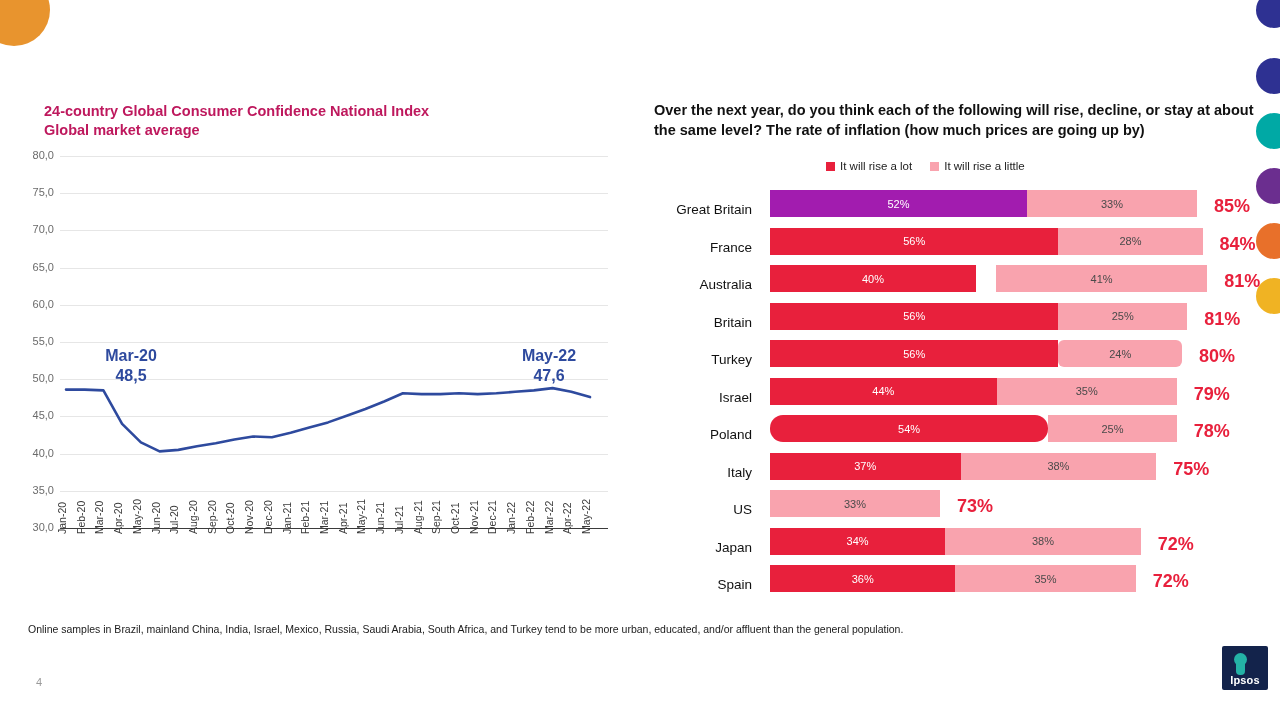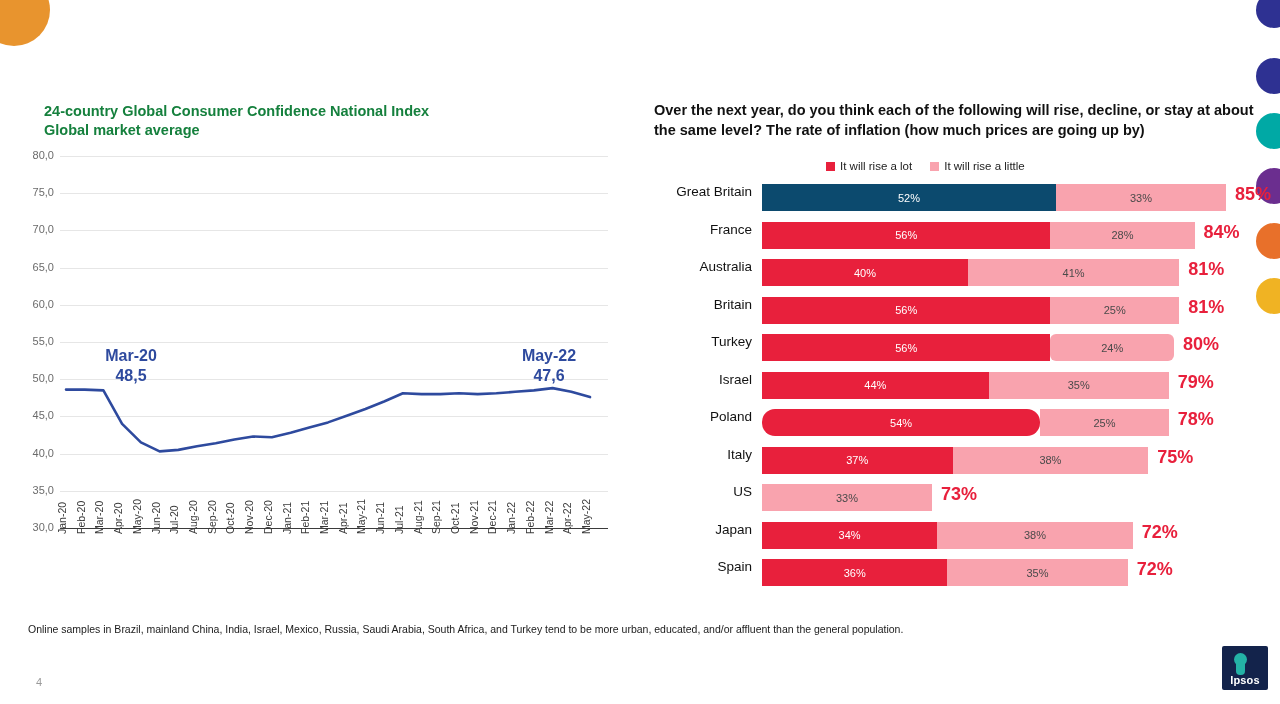--- a/index.html
+++ b/index.html
@@ -13,21 +13,21 @@
   .corner-circle{
     position:absolute;left:-22px;top:-26px;width:72px;height:72px;border-radius:50%;
     background:#E8942E;
   }
   .dot-column{position:absolute;right:0;top:0;width:22px;}
   .dot{position:absolute;right:-12px;width:36px;height:36px;border-radius:50%;}
   
   .left-panel{position:absolute;left:0;top:0;width:640px;height:704px;}
   .left-title{
     position:absolute;left:44px;top:102px;width:560px;
-    font-size:14.5px;font-weight:bold;line-height:19px;color:#15803d;
+    font-size:14.5px;font-weight:bold;line-height:19px;color:#be185d;
   }
   .chart-area{position:absolute;left:14px;top:146px;width:600px;height:400px;}
   .y-axis-label{
     position:absolute;font-size:11px;color:#6b6b6b;text-align:right;width:40px;
   }
   .gridline{position:absolute;left:46px;width:548px;height:1px;background:#e6e6e6;}
   .axis-line{position:absolute;left:46px;width:548px;height:1px;background:#3b3b3b;}
   .series-svg{position:absolute;left:46px;top:0;}
   .anno{
     position:absolute;color:#2E4A9E;font-weight:bold;font-size:16px;line-height:20px;
@@ -47,21 +47,21 @@
   
   .right-panel{position:absolute;left:648px;top:0;width:632px;height:704px;}
   .right-title{
     position:absolute;left:6px;top:100px;width:614px;
     font-size:14.5px;font-weight:bold;line-height:20px;color:#111;
   }
   .legend{position:absolute;left:178px;top:160px;display:flex;gap:18px;align-items:center;}
   .legend-item{display:flex;align-items:center;gap:5px;font-size:11.5px;color:#222;}
   .swatch{width:9px;height:9px;display:inline-block;}
   .bars{position:absolute;left:0;top:184px;width:632px;}
-  .bar-row{height:33px;display:flex;align-items:flex-start;margin-bottom:4.5px;}
+  .bar-row{height:33px;display:flex;align-items:flex-end;margin-bottom:4.5px;gap:8px;}
   .bar-label{
     width:104px;text-align:right;padding-right:10px;font-size:13.5px;color:#111;
     white-space:nowrap;
   }
   .bar-track{height:27px;display:flex;align-items:stretch;}
   .seg{display:flex;align-items:center;justify-content:center;font-size:11px;color:#fff;}
   .seg.light{color:#4a4a4a;}
   .bar-total{
     font-size:18px;font-weight:bold;color:#E8203C;padding-left:9px;white-space:nowrap;
   }
@@ -178,38 +178,38 @@
       </div>
       <div class="legend-item">
         <span class="swatch" style="background: rgb(249, 163, 174);"></span>
         <span>It will rise a little</span>
       </div>
     </div>
   <div class="bars" id="bars">
       <div class="bar-row">
         <div class="bar-label">Great Britain</div>
         <div class="bar-track">
-          <div class="seg" style="background: #0c4a6e; width: 294px;">52%</div>
+          <div class="seg" style="background: #a21caf; width: 257px;">52%</div>
           <div class="seg light" style="background: rgb(249, 163, 174); width: 169.95px;">33%</div>
         </div>
         <div class="bar-total">85%</div>
       </div>
       <div class="bar-row">
         <div class="bar-label">France</div>
         <div class="bar-track">
           <div class="seg" style="background: rgb(232, 32, 60); width: 288.4px;">56%</div>
           <div class="seg light" style="background: rgb(249, 163, 174); width: 144.2px;">28%</div>
         </div>
         <div class="bar-total">84%</div>
       </div>
       <div class="bar-row">
         <div class="bar-label">Australia</div>
         <div class="bar-track">
           <div class="seg" style="background: rgb(232, 32, 60); width: 206px;">40%</div>
-          <div class="seg light" style="background: rgb(249, 163, 174); width: 211.15px;">41%</div>
+          <div class="seg light" style="background: rgb(249, 163, 174); width: 211.15px; margin-left: 20px;">41%</div>
         </div>
         <div class="bar-total">81%</div>
       </div>
       <div class="bar-row">
         <div class="bar-label">Britain</div>
         <div class="bar-track">
           <div class="seg" style="background: rgb(232, 32, 60); width: 288.4px;">56%</div>
           <div class="seg light" style="background: rgb(249, 163, 174); width: 128.75px;">25%</div>
         </div>
         <div class="bar-total">81%</div>

